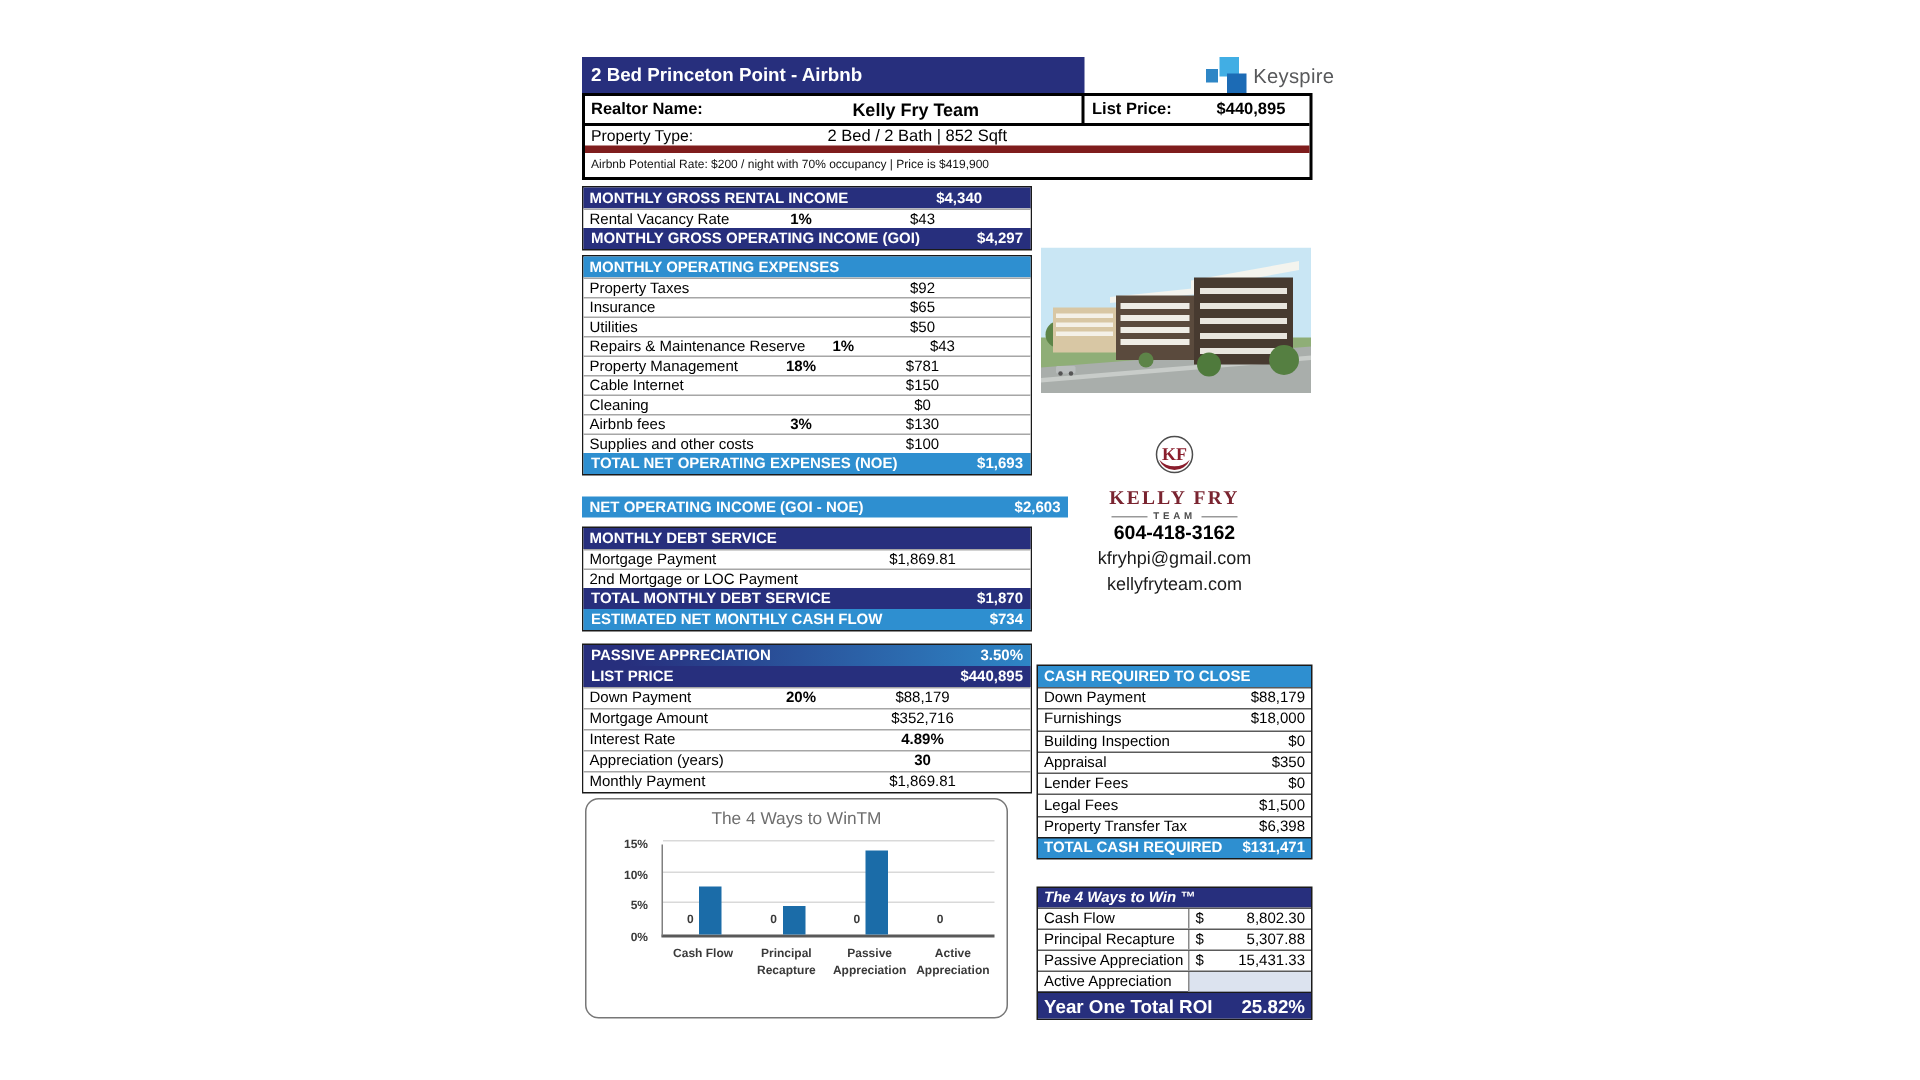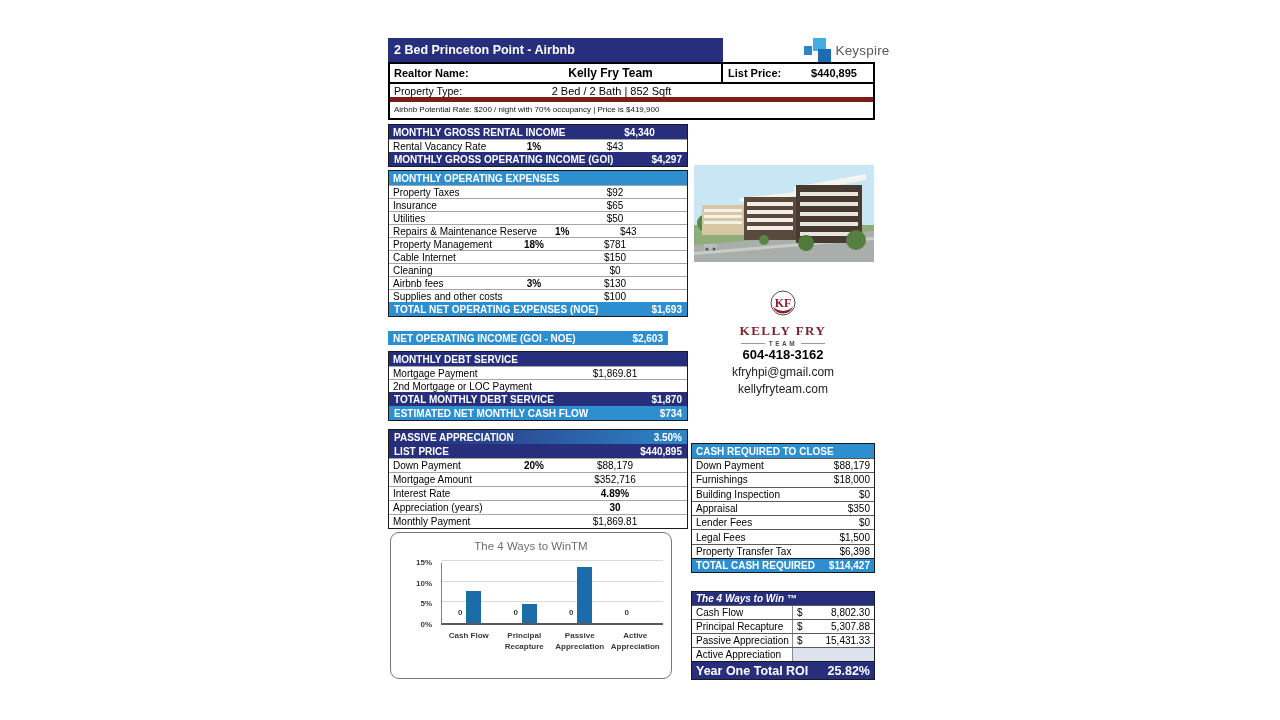--- a/index.html
+++ b/index.html
@@ -23,21 +23,21 @@
   .lp-lab { font-weight:700; font-size:11px; padding-left:5px; width:72px; }
   .lp-val { flex:1; text-align:center; font-weight:700; font-size:11px; }
   .p-row { height:18px; display:flex; align-items:center; border-bottom:5px solid #7f1d1d; }
   .p-lab { font-size:10.5px; padding-left:4px; width:110px; }
   .p-val { width:223px; text-align:center; font-size:11px; }
   .a-row { height:14px; display:flex; align-items:center; }
   .a-note { font-size:8px; padding-left:4px; color:#111; }
 
   
   .sec { position:absolute; left:0; width:300px; border:1px solid #1a1a1a; background:#fff; }
-  .bar-only { position:absolute; left:0; width:280px; }
+  .bar-only { position:absolute; left:0; width:324px; }
   .hbar { height:14px; display:flex; align-items:center; color:#fff; font-weight:700; font-size:10px; }
   .navy { background:#272F7D; }
   .lblu { background:#2E8FD0; }
   .grad { background:linear-gradient(90deg,#272F7D 10%,#2E86C6 100%); }
   .spread { justify-content:space-between; padding:0 5px; }
   .cols { display:flex; align-items:center; }
   .lrow { height:13px; display:flex; align-items:center; font-size:10px; background:#fff;
           border-top:1px solid #a6a6a6; }
   .lrow:first-child { border-top:none; }
   .lbl { flex:1; padding-left:4px; white-space:nowrap; }
@@ -406,21 +406,21 @@
     <div class="rrow">
         <span>Legal Fees</span>
         <span>$1,500</span>
       </div>
     <div class="rrow">
         <span>Property Transfer Tax</span>
         <span>$6,398</span>
       </div>
     <div class="rtot">
       <span>TOTAL CASH REQUIRED</span>
-      <span>$114,427</span>
+      <span>$131,471</span>
     </div>
   </div>
 
   <div class="rsec" style="top:553px">
     <div class="fhdr">
       <span>The 4 Ways to Win ™</span>
     </div>
     <div class="frow">
       <span class="flbl">Cash Flow</span>
       <span class="fgrp">

